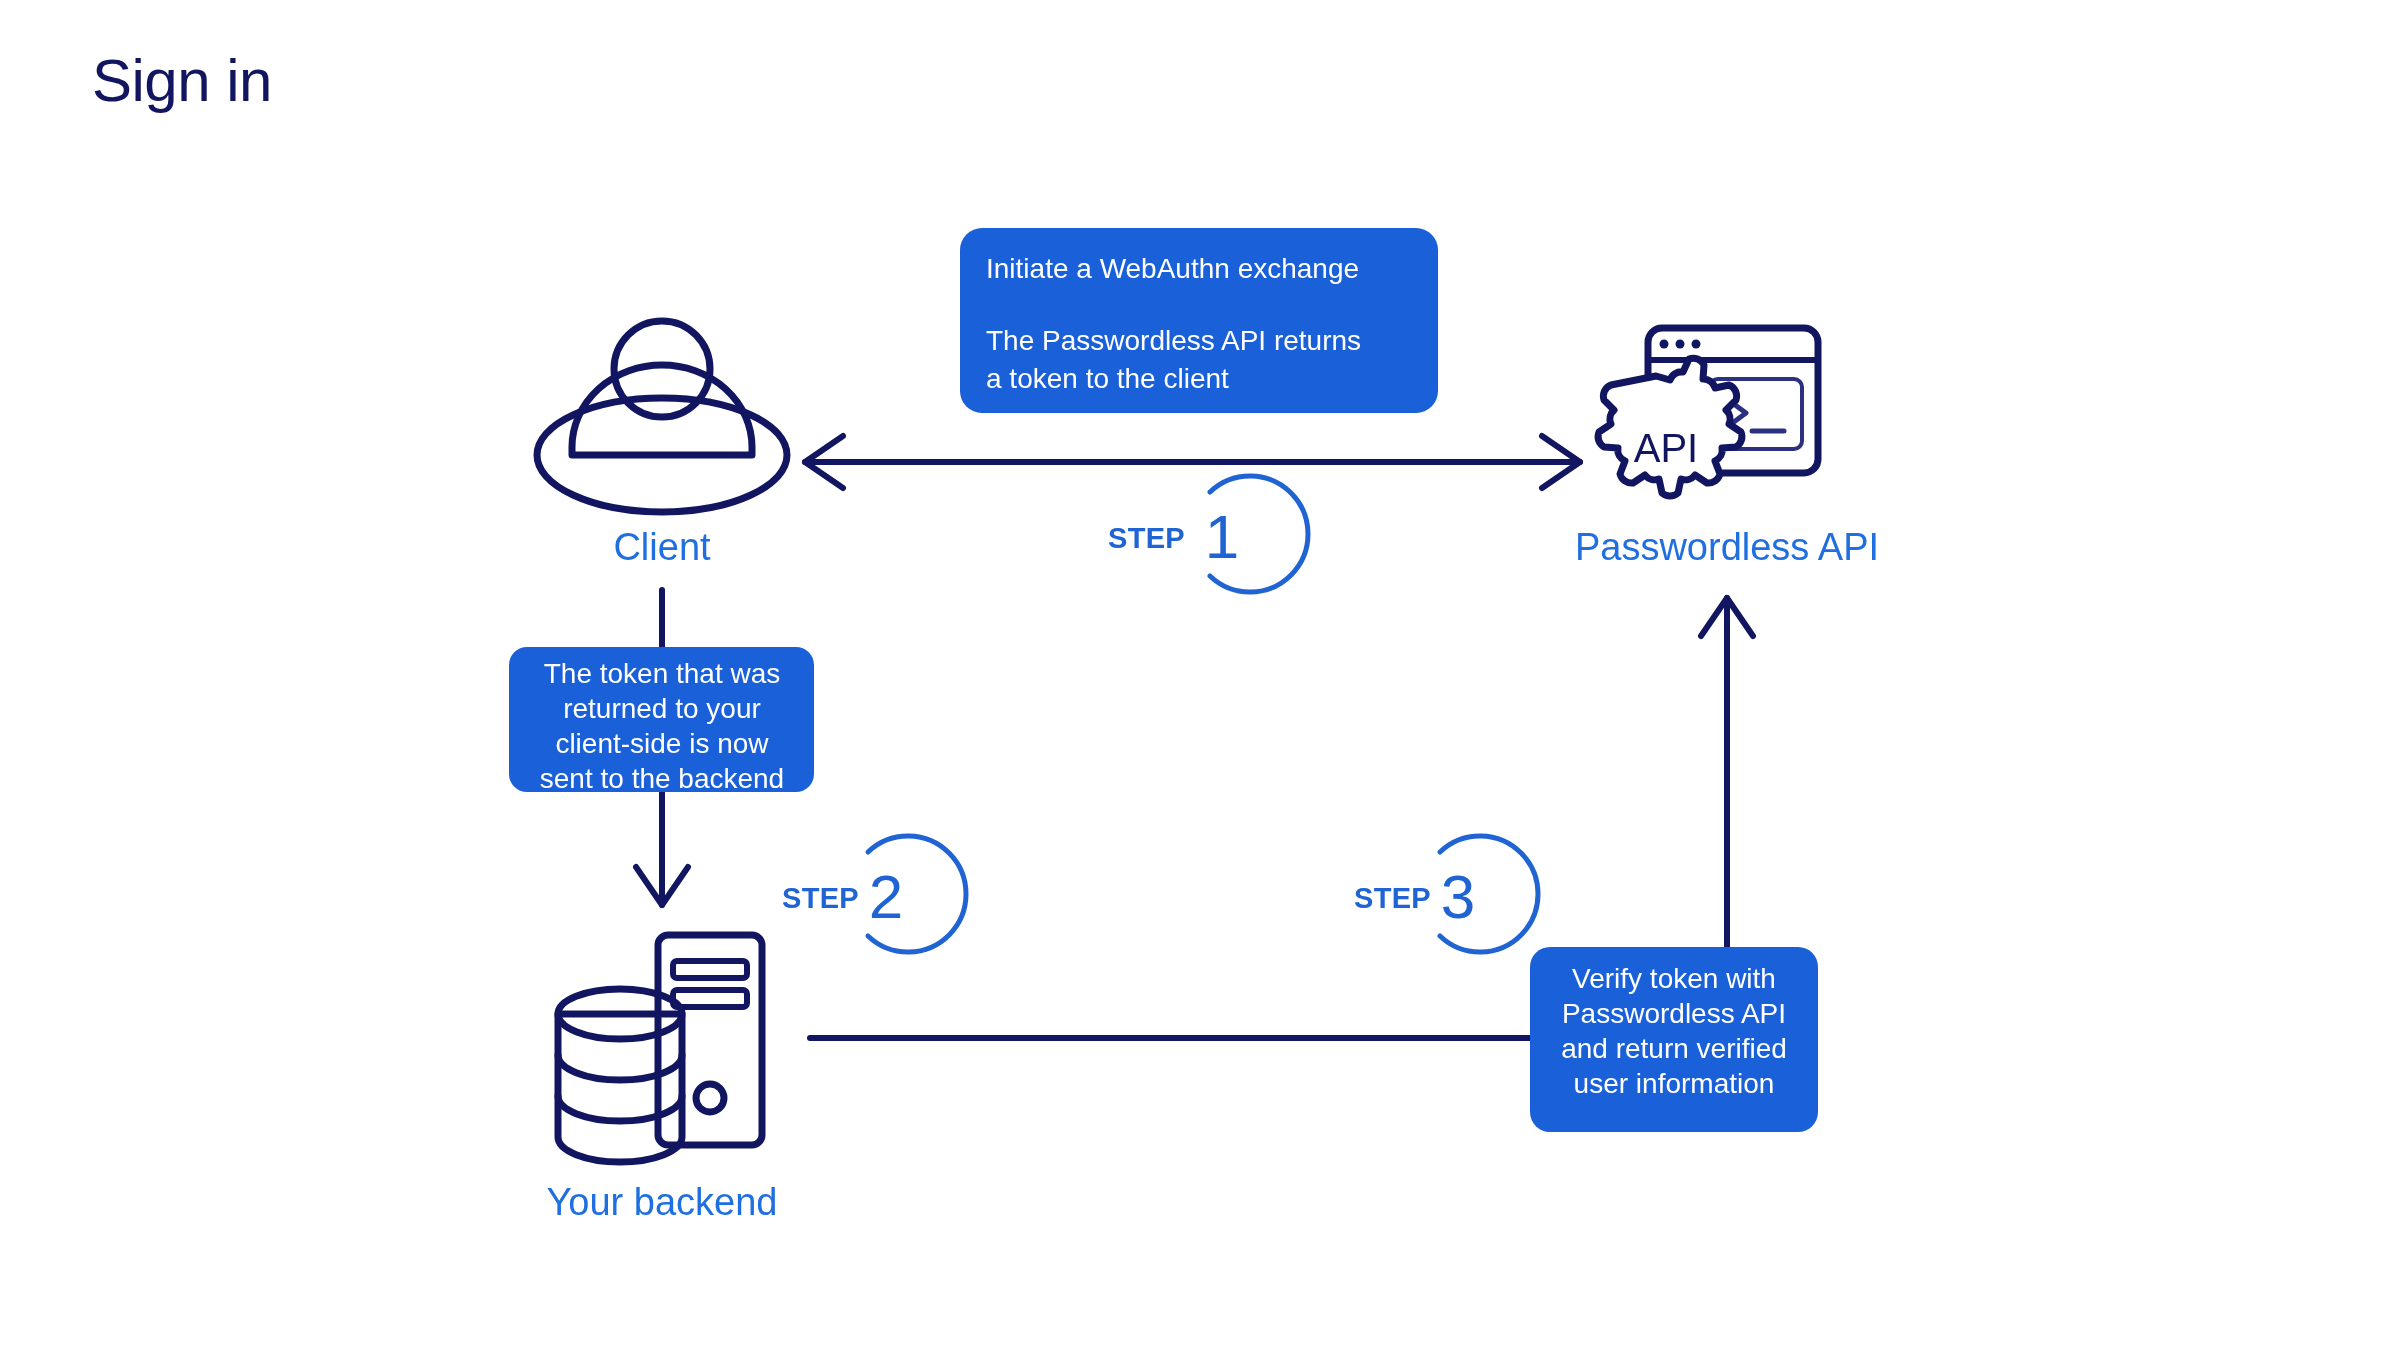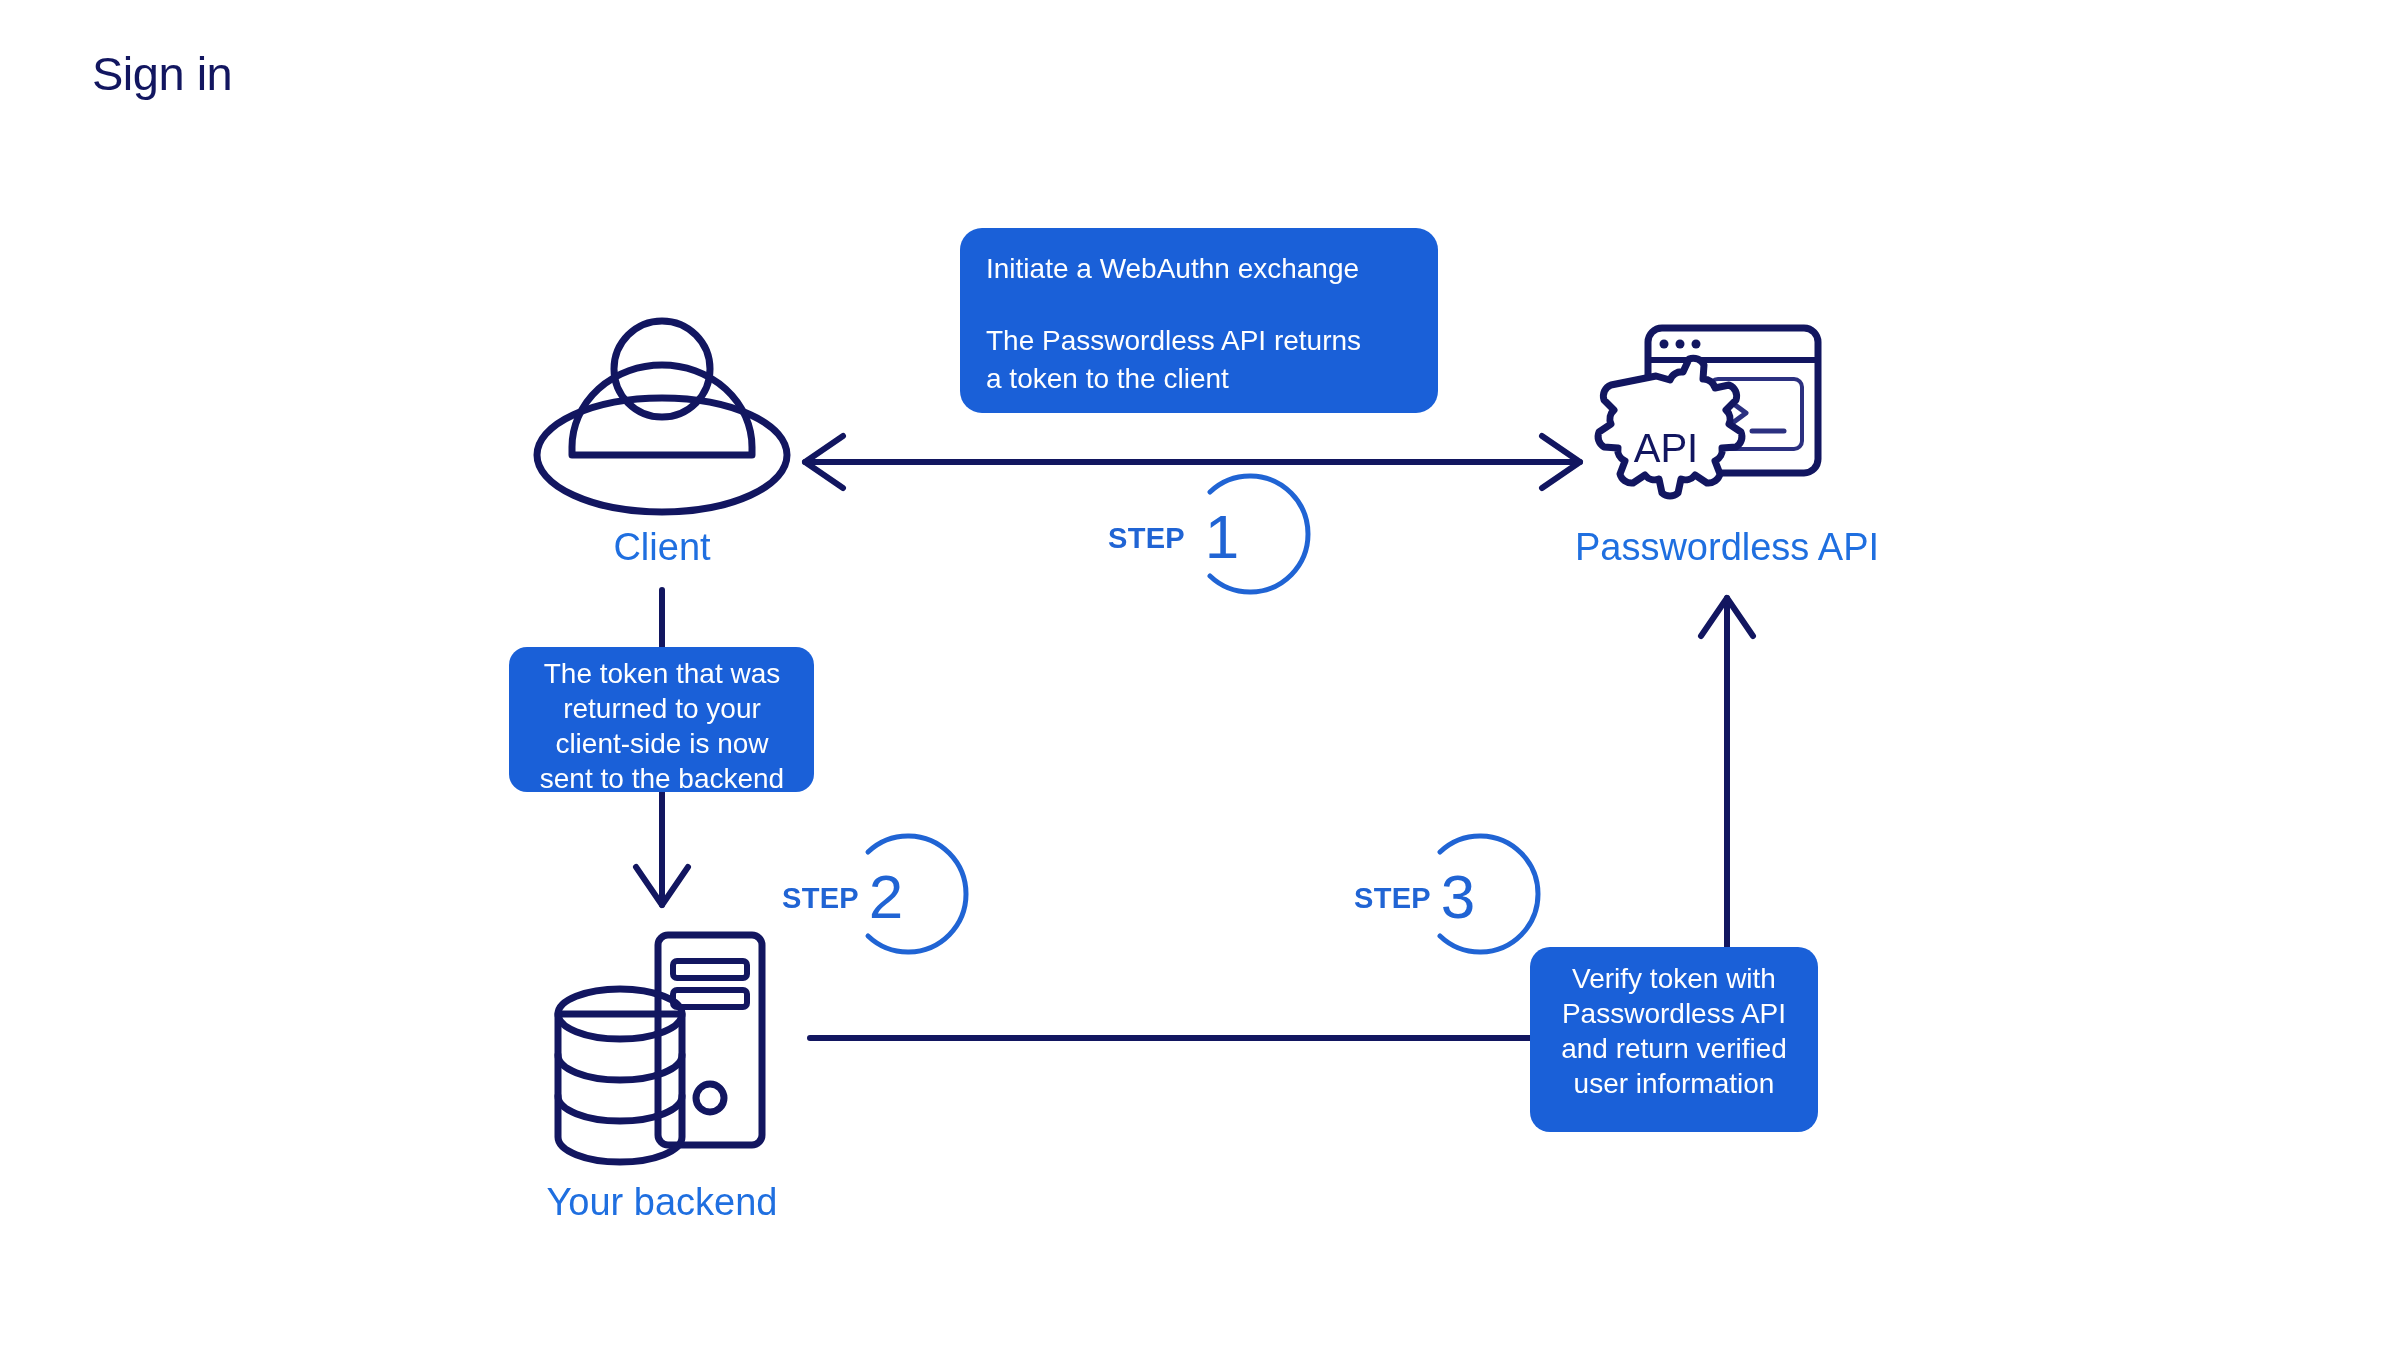--- a/index.html
+++ b/index.html
@@ -16,21 +16,21 @@
   #canvas {
     position: relative;
     width: 2400px;
     height: 1350px;
     background: #ffffff;
   }
   #page-title {
     position: absolute;
     left: 92px;
     top: 48px;
-    font-size: 47px;
+    font-size: 60px;
     font-weight: 400;
     color: #121660;
     letter-spacing: -0.5px;
     line-height: 1.1;
     white-space: nowrap;
   }
   #diagram-svg {
     position: absolute;
     left: 0;
     top: 0;

